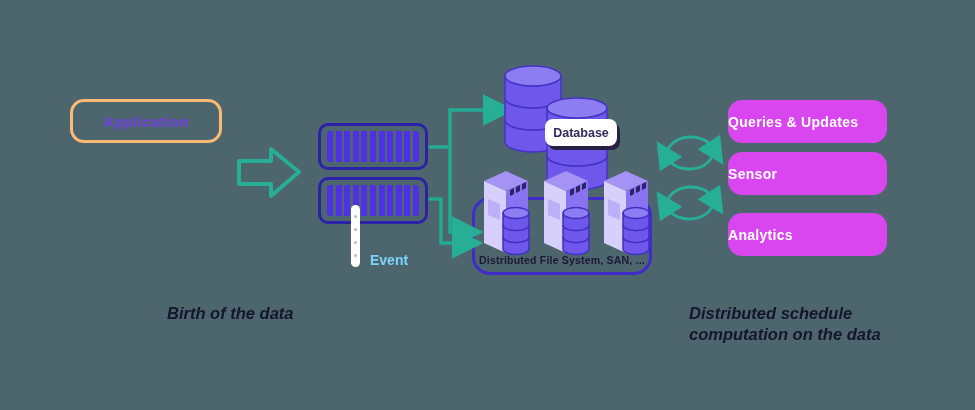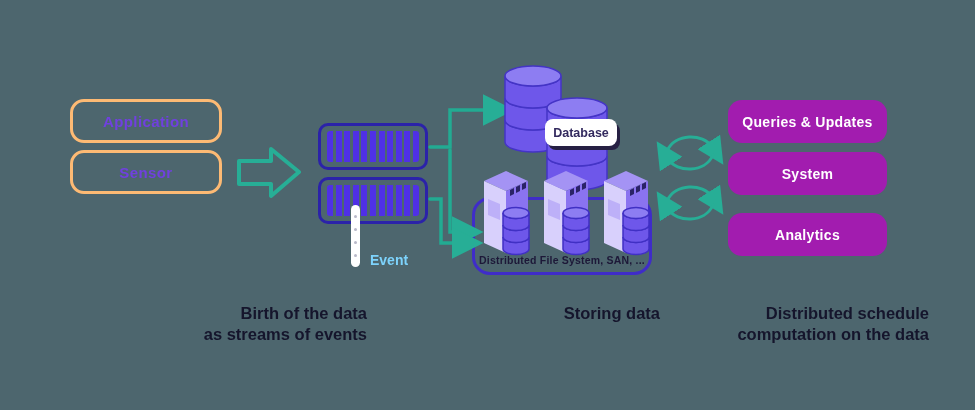--- a/index.html
+++ b/index.html
@@ -37,22 +37,22 @@
     border:3px solid #3f2cc9;border-radius:18px;z-index:1;
   }
   .dfs-label{
     position:absolute;left:0;right:0;bottom:6px;text-align:center;
     font-size:10.5px;font-weight:bold;color:#1d1838;letter-spacing:.2px;
   }
 
   
   .app-btn{
     position:absolute;left:728px;width:159px;height:43px;
-    background:#a21caf;border-radius:14px;
-    display:flex;align-items:center;justify-content:center;
+    background:#d946ef;border-radius:14px;
+    display:flex;align-items:center;
     color:#ffffff;font-weight:bold;font-size:14px;letter-spacing:.3px;
     z-index:1;
   }
 
   .overlay{position:absolute;left:0;top:0;z-index:2;pointer-events:none;}
 
   
   .db-pill{
     position:absolute;left:545px;top:119px;width:72px;height:27px;
     background:#ffffff;border-radius:8px;
@@ -70,53 +70,50 @@
     justify-content:space-evenly;
   }
   .event-pin i{display:block;width:3px;height:3px;border-radius:50%;background:#b9b9c9;}
   .event-label{
     position:absolute;left:370px;top:252px;
     font-size:14px;font-weight:bold;color:#7dd3fc;z-index:3;
   }
 
   
   .caption{
-    position:absolute;top:303px;text-align:right;z-index:1;
-    font-size:16.5px;line-height:21px;font-weight:bold;color:#15152c;
+    position:absolute;top:303px;text-align:left;z-index:1;
+    font-size:16.5px;line-height:21px;font-weight:bold;color:#15152c;font-style:italic;
   }
   .caption span{display:block;}
 </style>
 </head>
 <body>
 
 <div class="stage">
 
   <div class="src-box" style="top:99px">
     <span>Application</span>
   </div>
-  <div class="src-box" style="top:150px">
-    <span>Sensor</span>
-  </div>
 
   <div class="stream" style="top:123px">
     <div class="bars"></div>
   </div>
   <div class="stream" style="top:177px">
     <div class="bars"></div>
   </div>
 
   <div class="dfs-box">
     <div class="dfs-label">Distributed File System, SAN, ...</div>
   </div>
 
   <div class="app-btn" style="top:100px">
     <span>Queries &amp; Updates</span>
   </div>
   <div class="app-btn" style="top:152px">
-    <span>System</span>
+    <span>Sensor</span>
   </div>
   <div class="app-btn" style="top:213px">
     <span>Analytics</span>
   </div>
 
   <svg class="overlay" width="975" height="410" viewBox="0 0 975 410">
     <defs>
       <marker id="tealArrow" markerWidth="9" markerHeight="9" refX="2" refY="4.5" orient="auto">
         <path d="M0,0 L9,4.5 L0,9 z" fill="#27ae96"></path>
       </marker>
@@ -185,23 +182,21 @@
   <div class="event-pin">
       <i></i>
       <i></i>
       <i></i>
       <i></i>
     </div>
   <div class="event-label">Event</div>
 
   <div class="caption" style="left:167px;width:200px">
     <span>Birth of the data</span>
-    <span>as streams of events</span>
   </div>
   <div class="caption" style="left:460px;width:200px">
-    <span>Storing data</span>
   </div>
   <div class="caption" style="left:689px;width:240px">
     <span>Distributed schedule</span>
     <span>computation on the data</span>
   </div>
 
 </div>
 
 </body></html>

